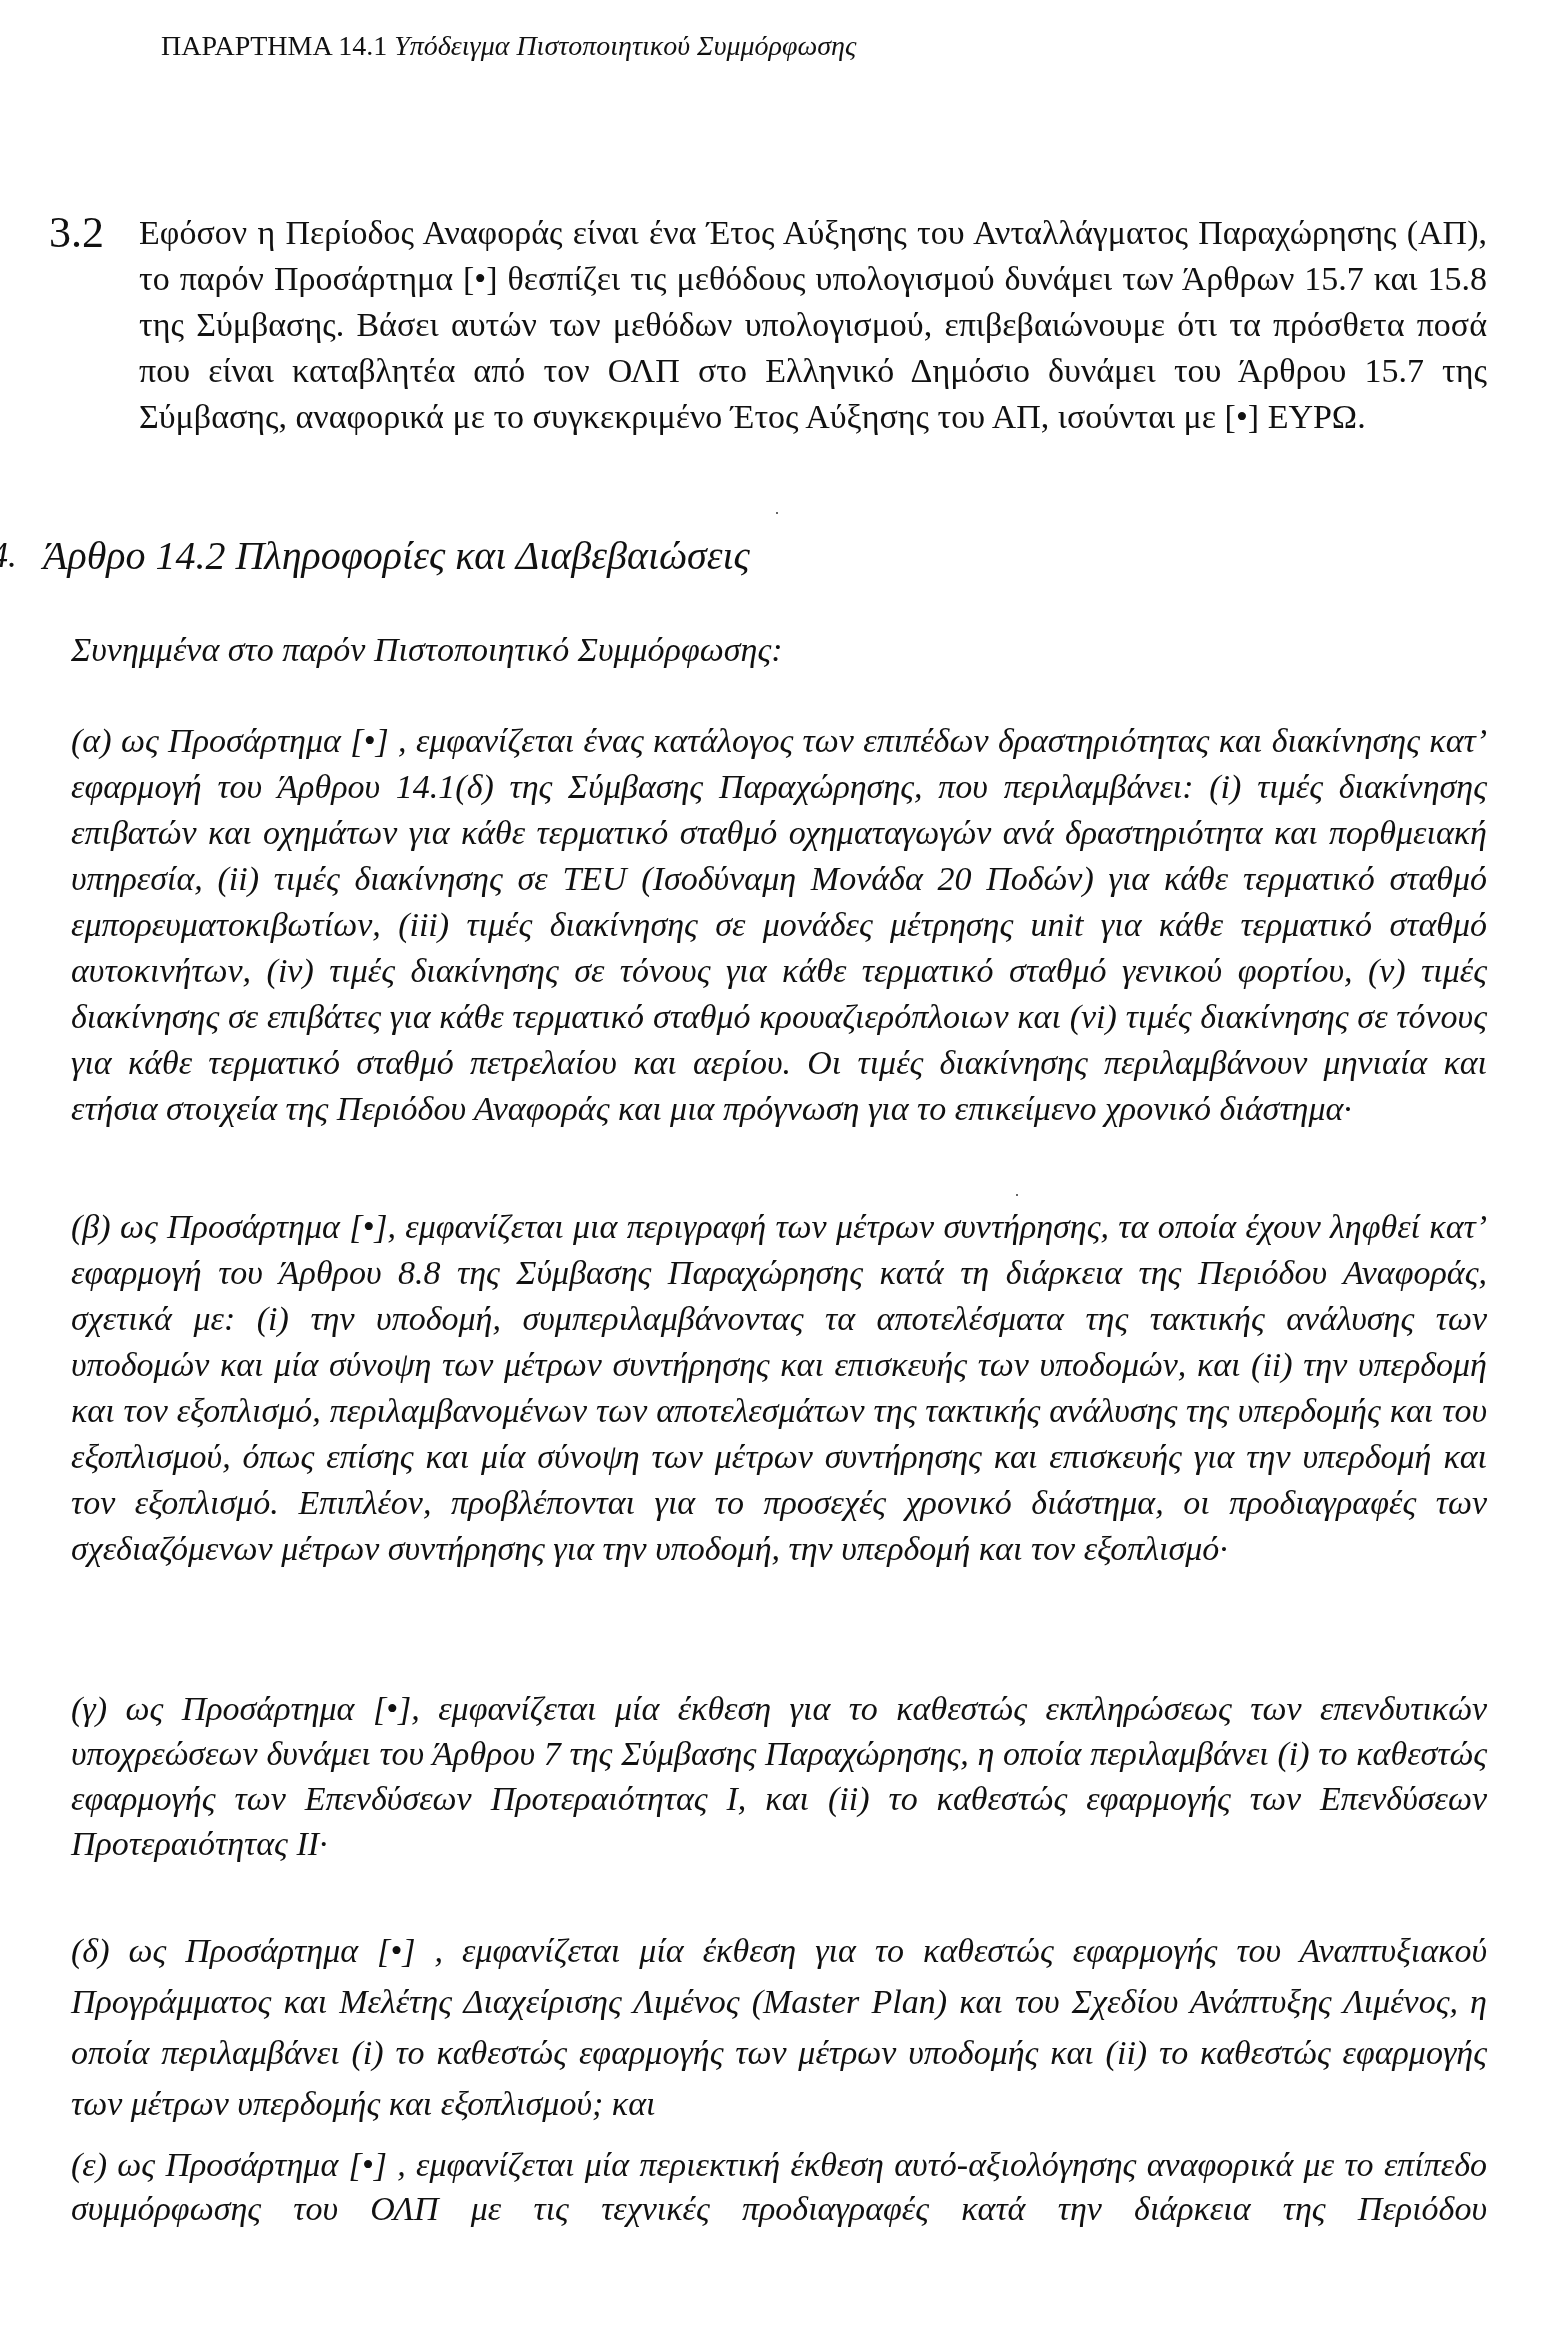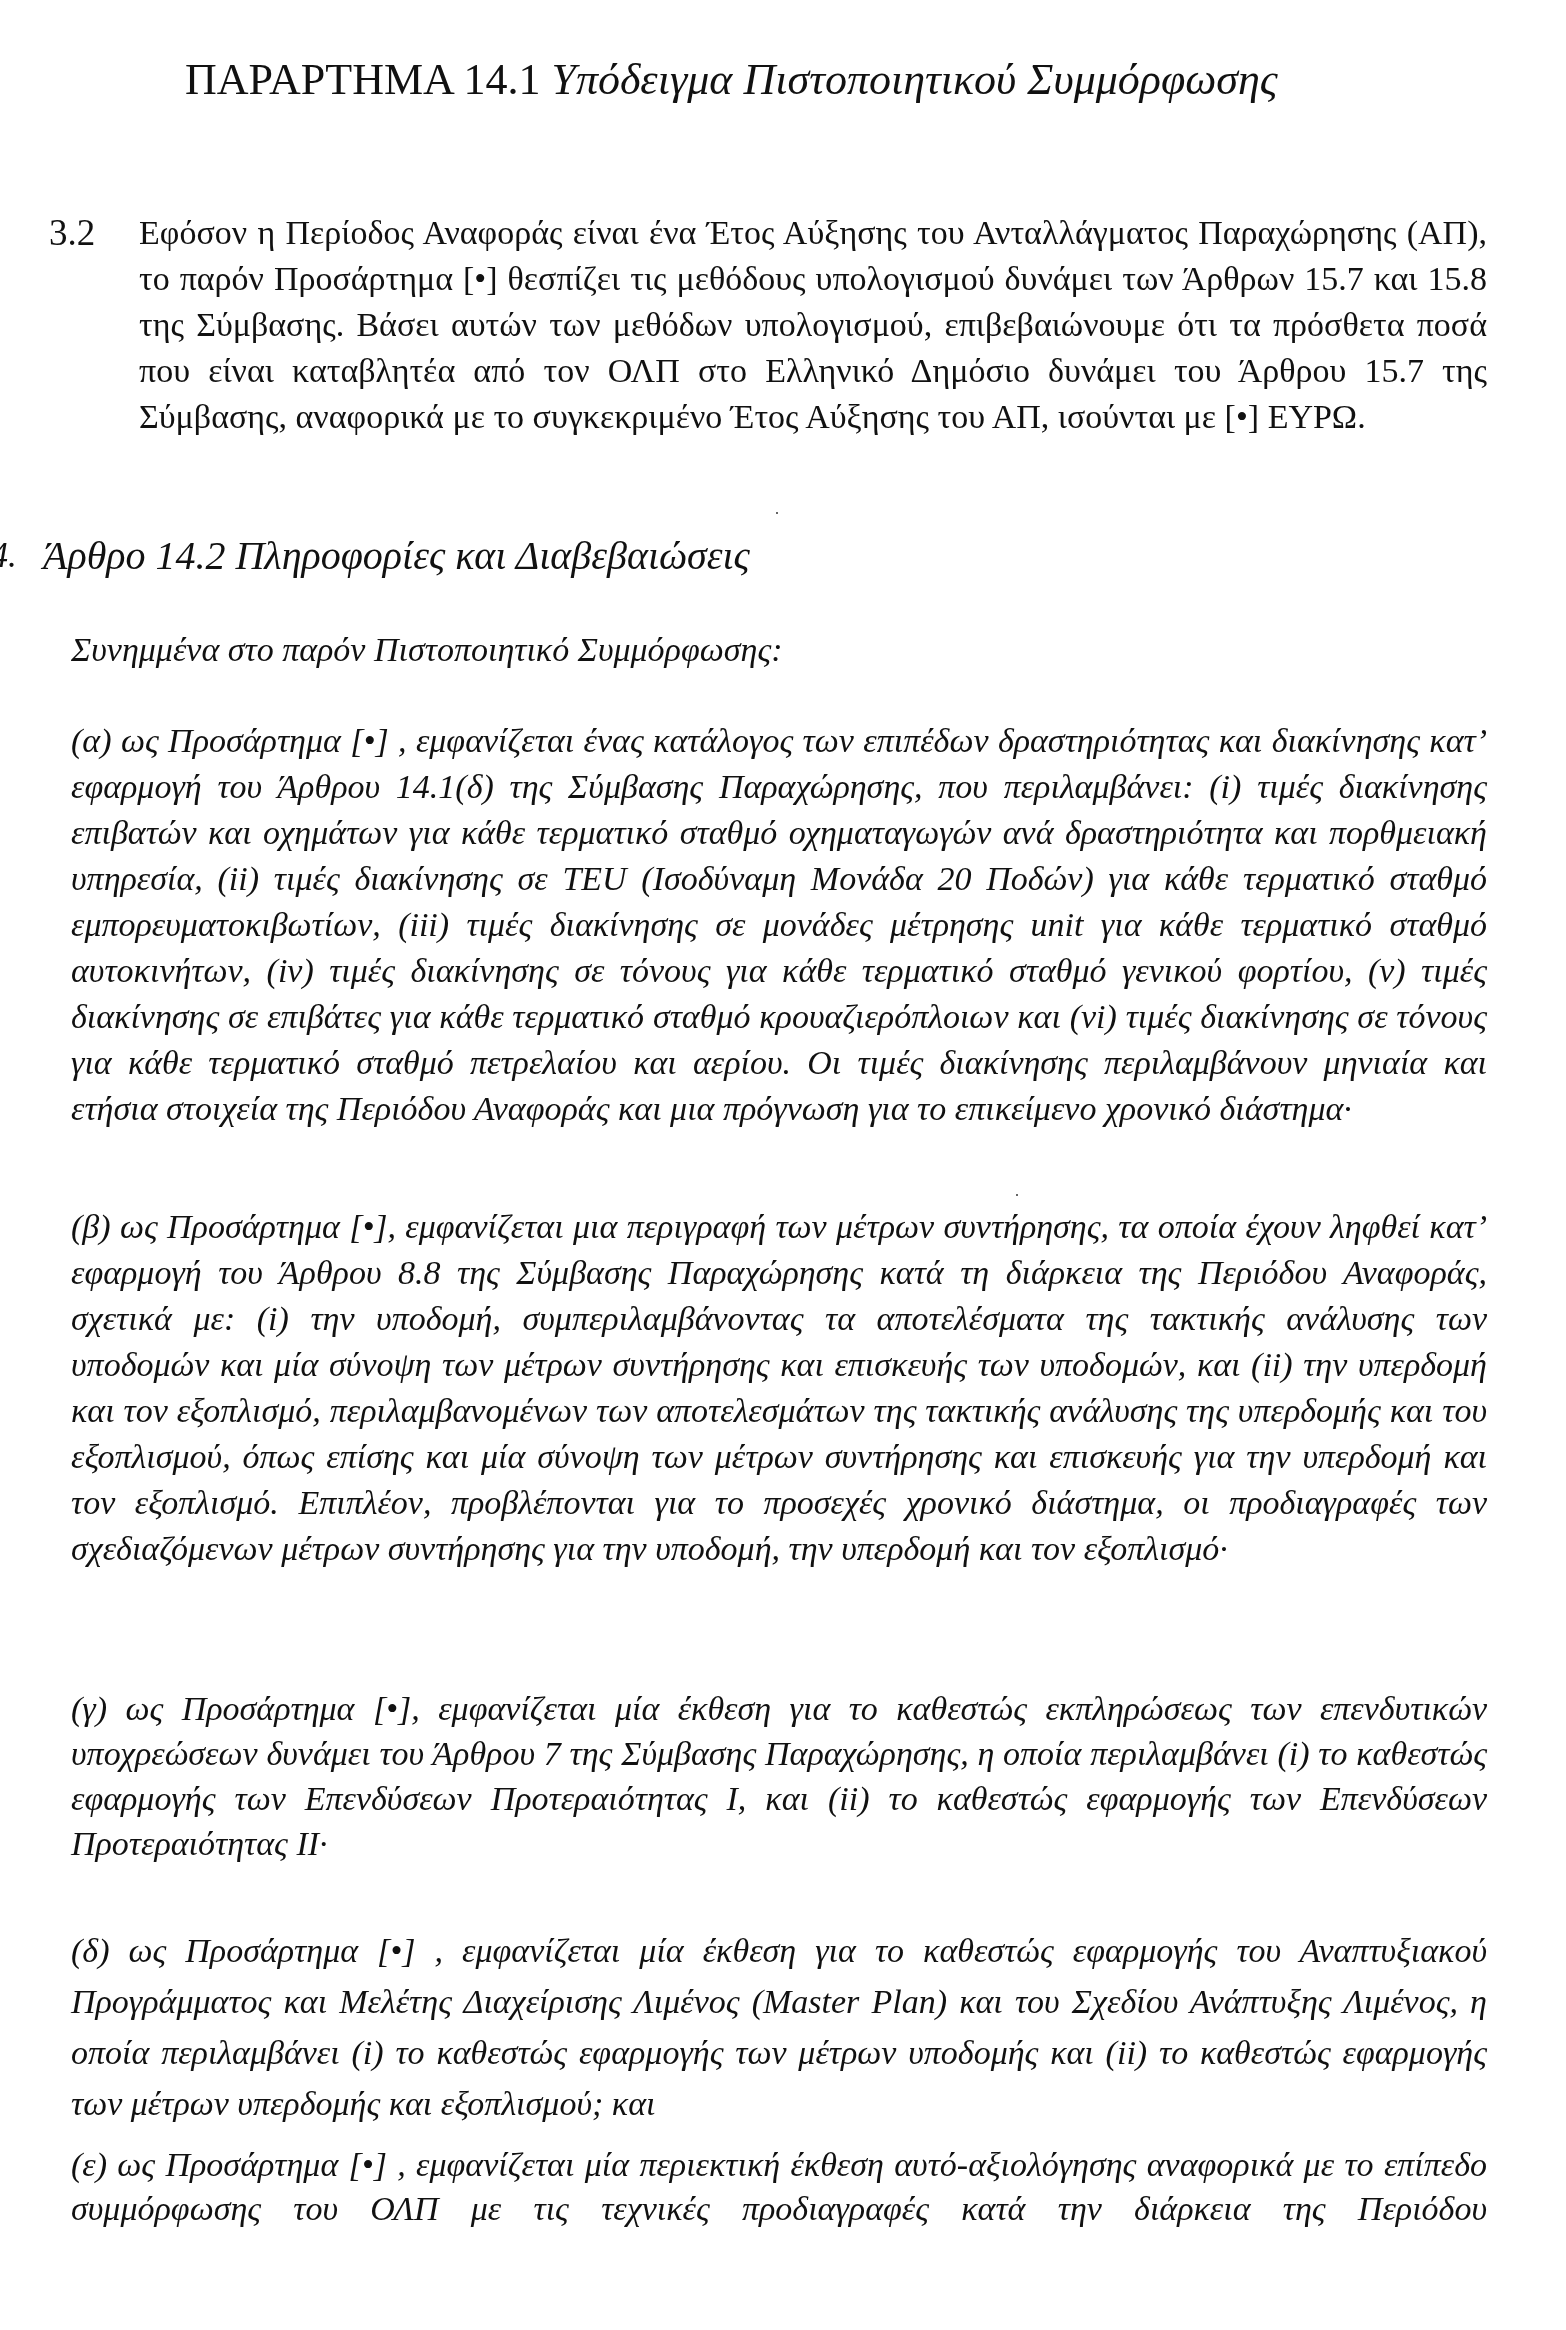--- a/index.html
+++ b/index.html
@@ -1,22 +1,22 @@
 <!DOCTYPE html>
 <html style="font-size:12.6px"><head>
 <meta charset="utf-8">
 <style>
   html, body { margin:0; padding:0; background:#ffffff; }
   body { width:1567px; height:2330px; position:relative; overflow:hidden;
          font-family:"Liberation Serif", "DejaVu Serif", serif; color:#111111; }
   .page { position:absolute; left:0; top:0; width:1567px; height:2330px; background:#ffffff; }
-  .header { position:absolute; left:161px; top:57px; font-size:44px; line-height:46px; white-space:nowrap;margin-left:24px; }
+  .header { position:absolute; left:161px; top:23px; font-size:28px; line-height:46px; white-space:nowrap; }
   .header .it { font-style:italic; }
   .block { position:absolute; font-size:34px; line-height:46px; text-align:justify; text-align-last:left; }
-  .num { position:absolute; font-size:37px; line-height:46px;text-align:center; }
+  .num { position:absolute; font-size:44px; line-height:46px;text-align:center; }
   .para { left:71px; width:1416px;font-style:italic; }
   .heading { position:absolute; left:43px; font-size:40px; line-height:46px; font-style:italic; white-space:nowrap; }
   .heading-num { position:absolute; left:-9.5px; font-size:35px; line-height:46px; font-style:italic; }
   .speck { position:absolute; width:2.4px; height:2.4px; background:#333; border-radius:50%; }
 </style>
 </head>
 <body>
 
 <div class="page">
 

